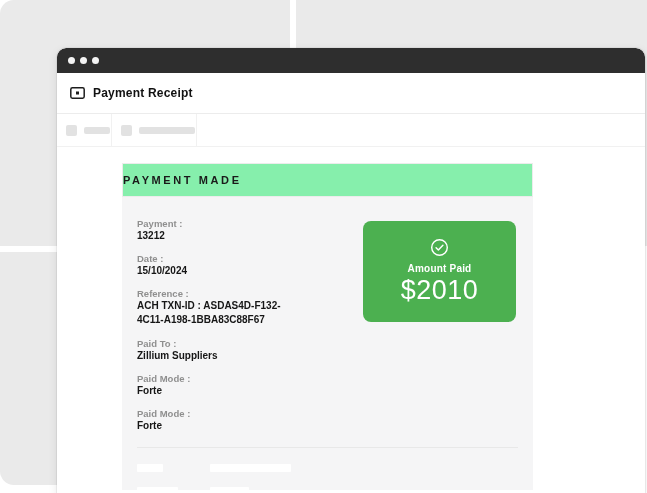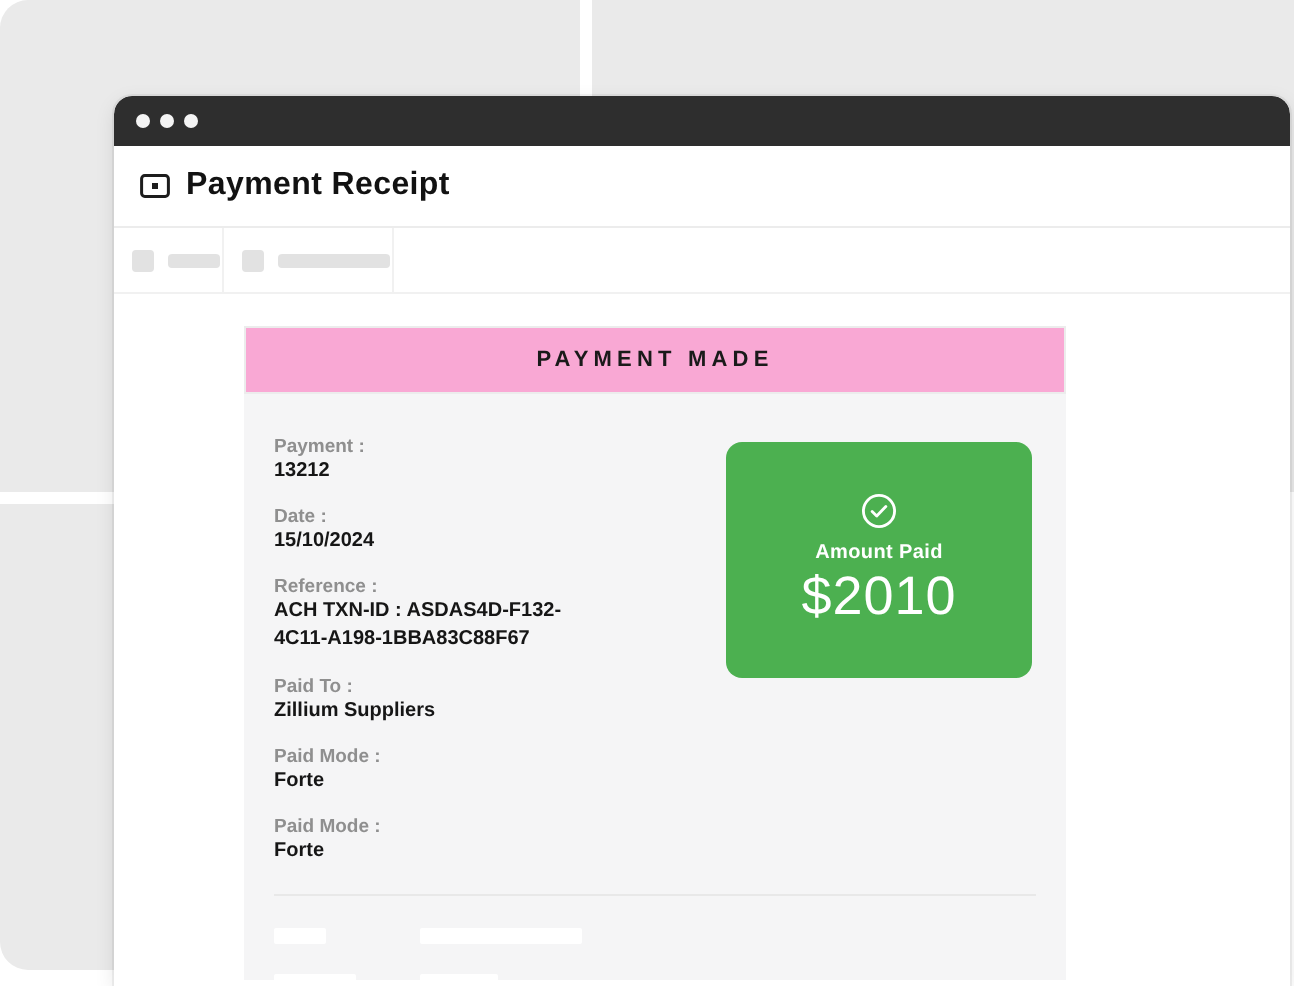--- a/index.html
+++ b/index.html
@@ -28,52 +28,52 @@
     border-radius:9px 9px 0 0;
     display:flex; align-items:center; padding-left:11px; gap:5px;
   }
   .dot { width:7px; height:7px; border-radius:50%; background:#f4f4f4; }
 
   .app-header {
     height:41px; display:flex; align-items:center; padding-left:13px;
     border-bottom:1px solid #ececec; background:#fff;
   }
   .app-header .icon { display:flex; align-items:center; }
-  .app-title { margin-left:8px; font-size:16px; font-weight:700; color:#121212; letter-spacing:0.2px; }
+  .app-title { margin-left:8px; font-size:12px; font-weight:700; color:#121212; letter-spacing:0.2px; }
 
   
   .tabstrip { height:33px; display:flex; border-bottom:1px solid #f1f1f1; background:#fff; }
   .tab { display:flex; align-items:center; gap:7px; padding:0 9px; border-right:1px solid #f1f1f1; }
   .tab-1 { width:55px; }
   .tab-2 { width:85px; }
   .ph-sq  { width:11px; height:11px; background:#e2e2e2; border-radius:2px; flex:none; }
   .ph-bar { height:7px; background:#e2e2e2; border-radius:2px; flex:none; }
   .tab-1 .ph-bar { width:26px; }
   .tab-2 .ph-bar { width:56px; }
 
   
   .receipt-card { width:411px; margin:16px 0 0 65px; }
   .receipt-head {
-    height:34px; background:#f9a8d4; border:1px solid #ececec;
-    display:flex; align-items:center; justify-content:center;
+    height:34px; background:#86efac; border:1px solid #ececec;
+    display:flex; align-items:center; justify-content:flex-start;
   }
   .receipt-title { font-size:11px; font-weight:700; letter-spacing:2.6px; color:#1a1a1a; }
   .receipt-body {
     background:#f5f5f6; height:293px; position:relative;
     padding:21px 15px 0 15px; overflow:hidden;
   }
 
   .drow { display:flex; align-items:flex-start; margin-bottom:11px;flex-direction:column; }
   .dlabel { width:73px; flex:none; font-size:9.5px; font-weight:600; color:#8f8f8f; line-height:12px; }
   .dvalue { font-size:10px; font-weight:700; color:#161616; line-height:12px; }
   .dvalue.ref { width:152px; line-height:14px; margin-top:-1px; }
 
   
   .amount-card {
-    position:absolute; top:24px; right:17px; width:153px; height:118px;
+    position:absolute; top:24px; right:17px; width:153px; height:101px;
     border-radius:8px; background:var(--accent,#4cb050); color:#fff;
     display:flex; flex-direction:column; align-items:center; justify-content:center;
   }
   .amount-card svg { display:block; }
   .amount-label { font-size:10px; font-weight:600; margin-top:6px; letter-spacing:0.2px; }
   .amount-value { font-size:27px; font-weight:400; letter-spacing:0.5px; margin-top:1px; }
 
   
   .divider { height:1px; background:#e8e8e8; margin:15px 0 0 0; }
   .skel { margin-top:16px; }

